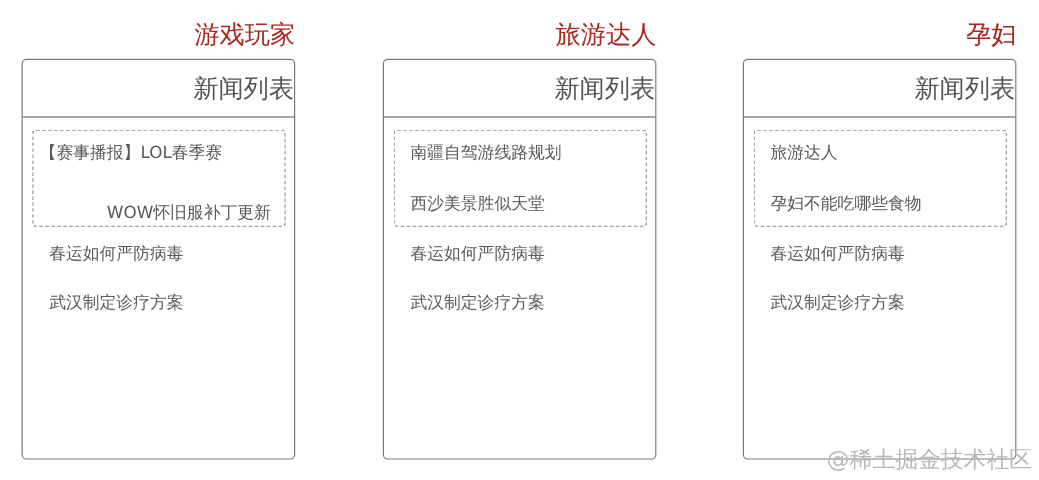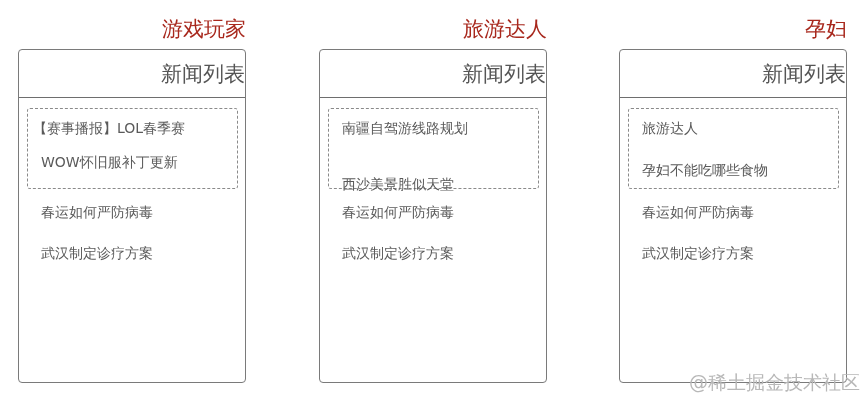--- a/index.html
+++ b/index.html
@@ -19,33 +19,33 @@
 </style>
 </head>
 <body>
 
 <div class="col" style="left:18px;">
   <div class="persona">游戏玩家</div>
   <div class="panel">
     <div class="panel-header">新闻列表</div>
     <div class="dashed"></div>
     <div class="item" style="top:68px;left:14px;text-align:right;">【赛事播报】LOL春季赛</div>
-    <div class="item" style="top:102px;">WOW怀旧服补丁更新</div>
+    <div class="item" style="top:118px;margin-left:48px;">WOW怀旧服补丁更新</div>
     <div class="item" style="top:152px;">春运如何严防病毒</div>
     <div class="item" style="top:193px;">武汉制定诊疗方案</div>
   </div>
 </div>
 
 <div class="col" style="left:319px;">
   <div class="persona">旅游达人</div>
   <div class="panel">
     <div class="panel-header">新闻列表</div>
     <div class="dashed"></div>
     <div class="item" style="top:68px;text-align:right;">南疆自驾游线路规划</div>
-    <div class="item" style="top:124px;">西沙美景胜似天堂</div>
+    <div class="item" style="top:110px;">西沙美景胜似天堂</div>
     <div class="item" style="top:152px;">春运如何严防病毒</div>
     <div class="item" style="top:193px;">武汉制定诊疗方案</div>
   </div>
 </div>
 
 <div class="col" style="left:619px;">
   <div class="persona">孕妇</div>
   <div class="panel">
     <div class="panel-header">新闻列表</div>
     <div class="dashed"></div>

